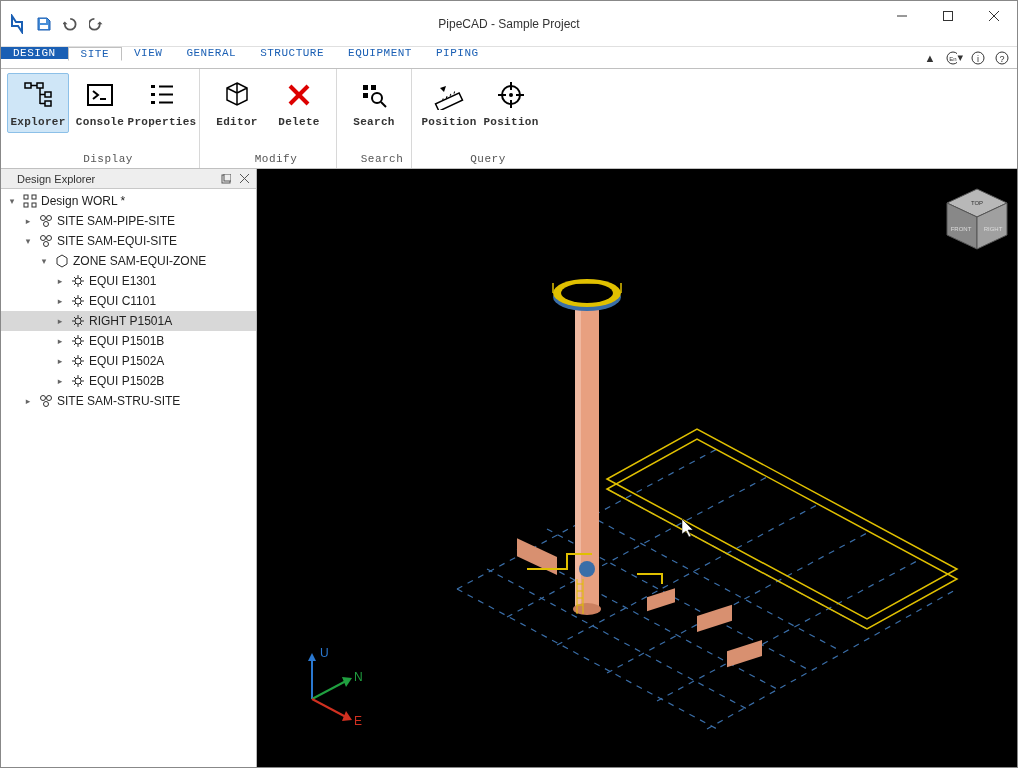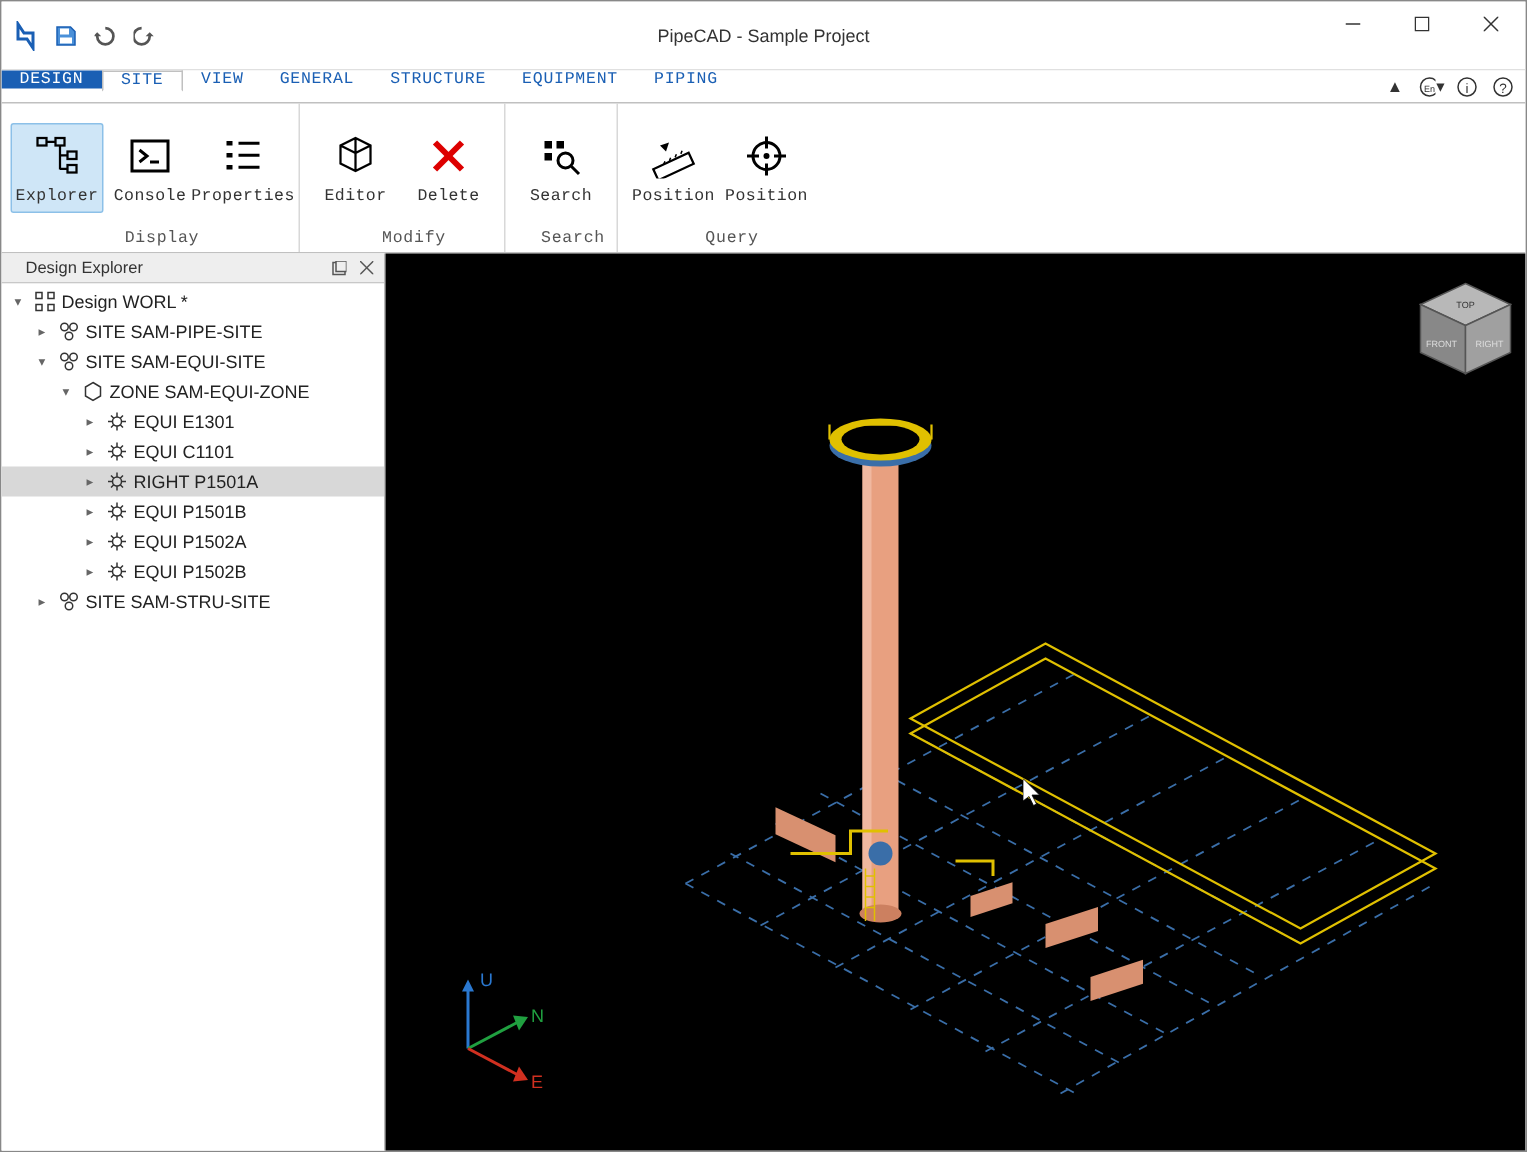--- a/index.html
+++ b/index.html
@@ -17,21 +17,21 @@
 .tabstrip { height: 22px; background: #fff; display: flex; align-items: flex-start; font-size: 11px; position: relative; border-bottom: 1px solid #c0c0c0; }
 .tab { padding: 0 12px; display: flex; align-items: center; cursor: pointer; color: #1a5fb4; font-family: "Courier New", monospace; letter-spacing: 0.5px; }
 .tab.design-tab { background: #1a5fb4; color: #fff; font-weight: normal; }
 .tab.active-tab { background: #fff; border: 1px solid #c0c0c0; border-bottom: 1px solid #fff; margin-bottom: -1px; }
 .tabstrip-right { position: absolute; right: 6px; top: 0; height: 100%; display: flex; align-items: center; gap: 6px; }
 .tabstrip-right .tiny { width: 18px; height: 18px; display: flex; align-items: center; justify-content: center; cursor: pointer; color: #333; }
 
 
 .ribbon { height: 100px; background: #fff; border-bottom: 1px solid #c0c0c0; display: flex; }
 .ribbon-group { display: flex; flex-direction: column; border-right: 1px solid #d8d8d8; }
-.ribbon-group-buttons { flex: 1; display: flex; align-items: center; padding: 4px 6px 0 6px; }
+.ribbon-group-buttons { flex: 1; display: flex; align-items: flex-start; padding: 4px 6px 0 6px; font-weight: bold; }
 .ribbon-group-label { text-align: center; font-size: 11px; color: #555; padding: 2px 0 3px 16px; font-family: "Courier New", monospace; letter-spacing: 0.5px; }
 .rbtn { width: 62px; display: flex; flex-direction: column; align-items: center; padding: 4px 2px; cursor: pointer; border: 1px solid transparent; border-radius: 2px; }
 .rbtn.active { background: #cfe6f7; border: 1px solid #8cc0e8; }
 .rbtn-icon { width: 34px; height: 34px; display: flex; align-items: center; justify-content: center; }
 .rbtn-label { font-size: 11px; color: #333; margin-top: 4px; font-family: "Courier New", monospace; letter-spacing: 0.3px; }
 
 
 .mainarea { display: flex; height: calc(100% - 152px); }
 
 

